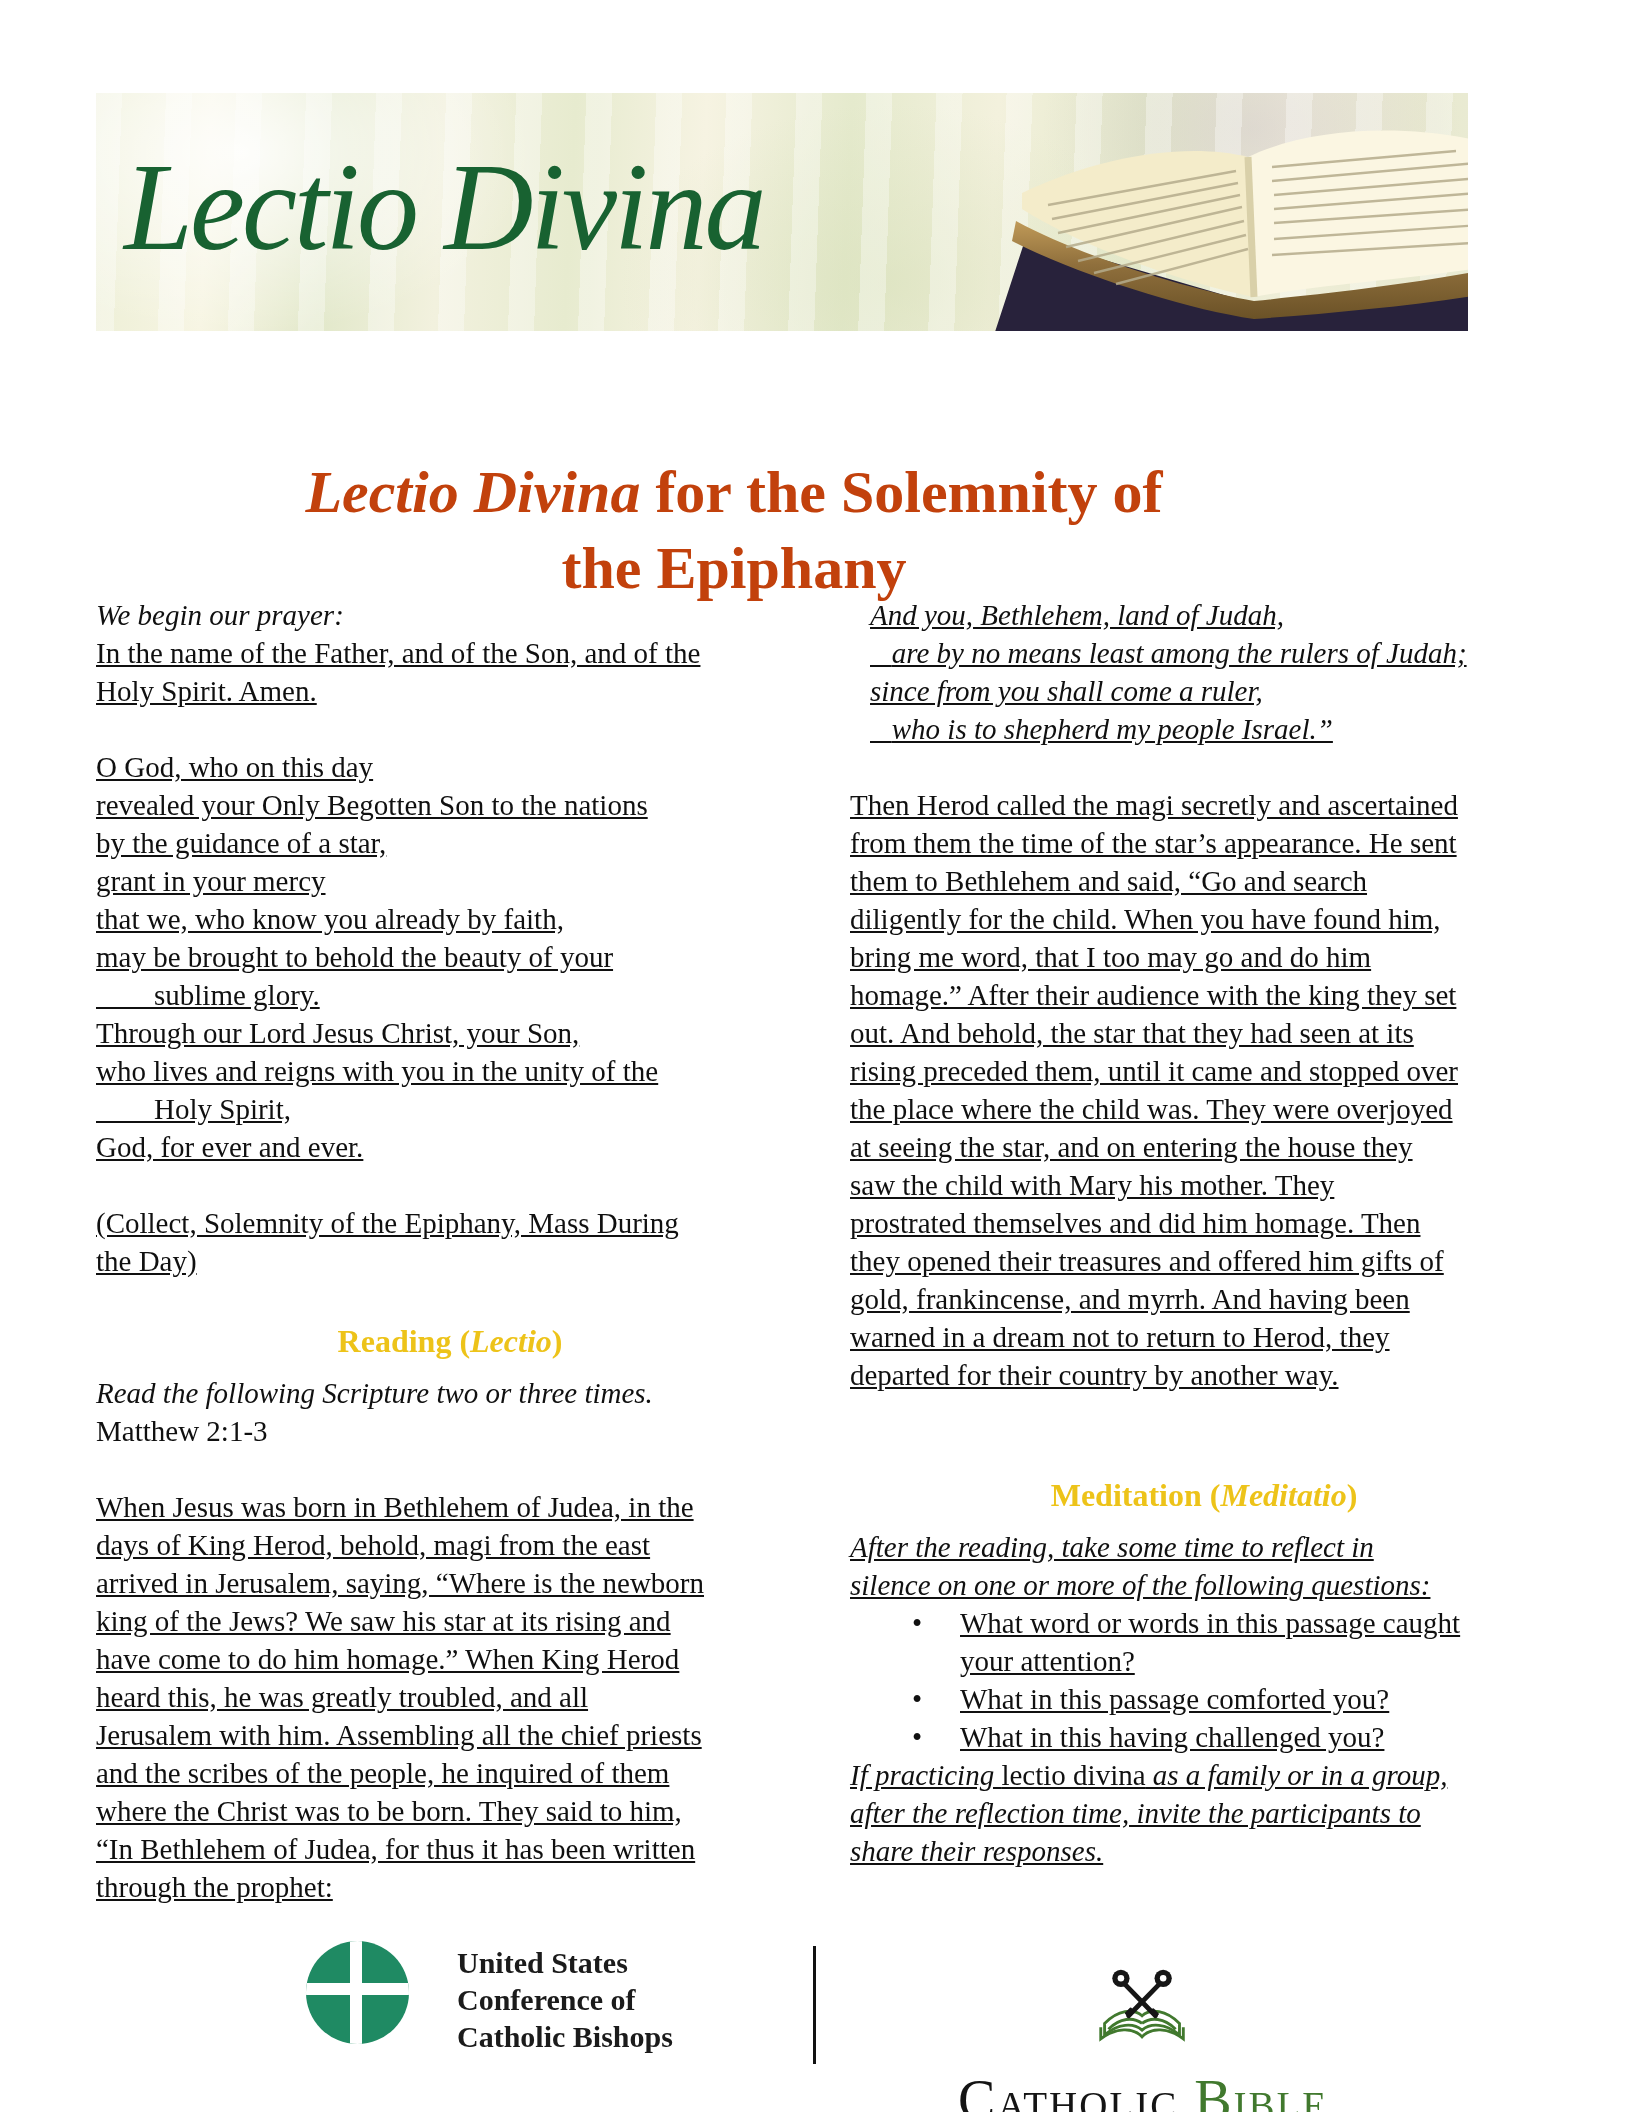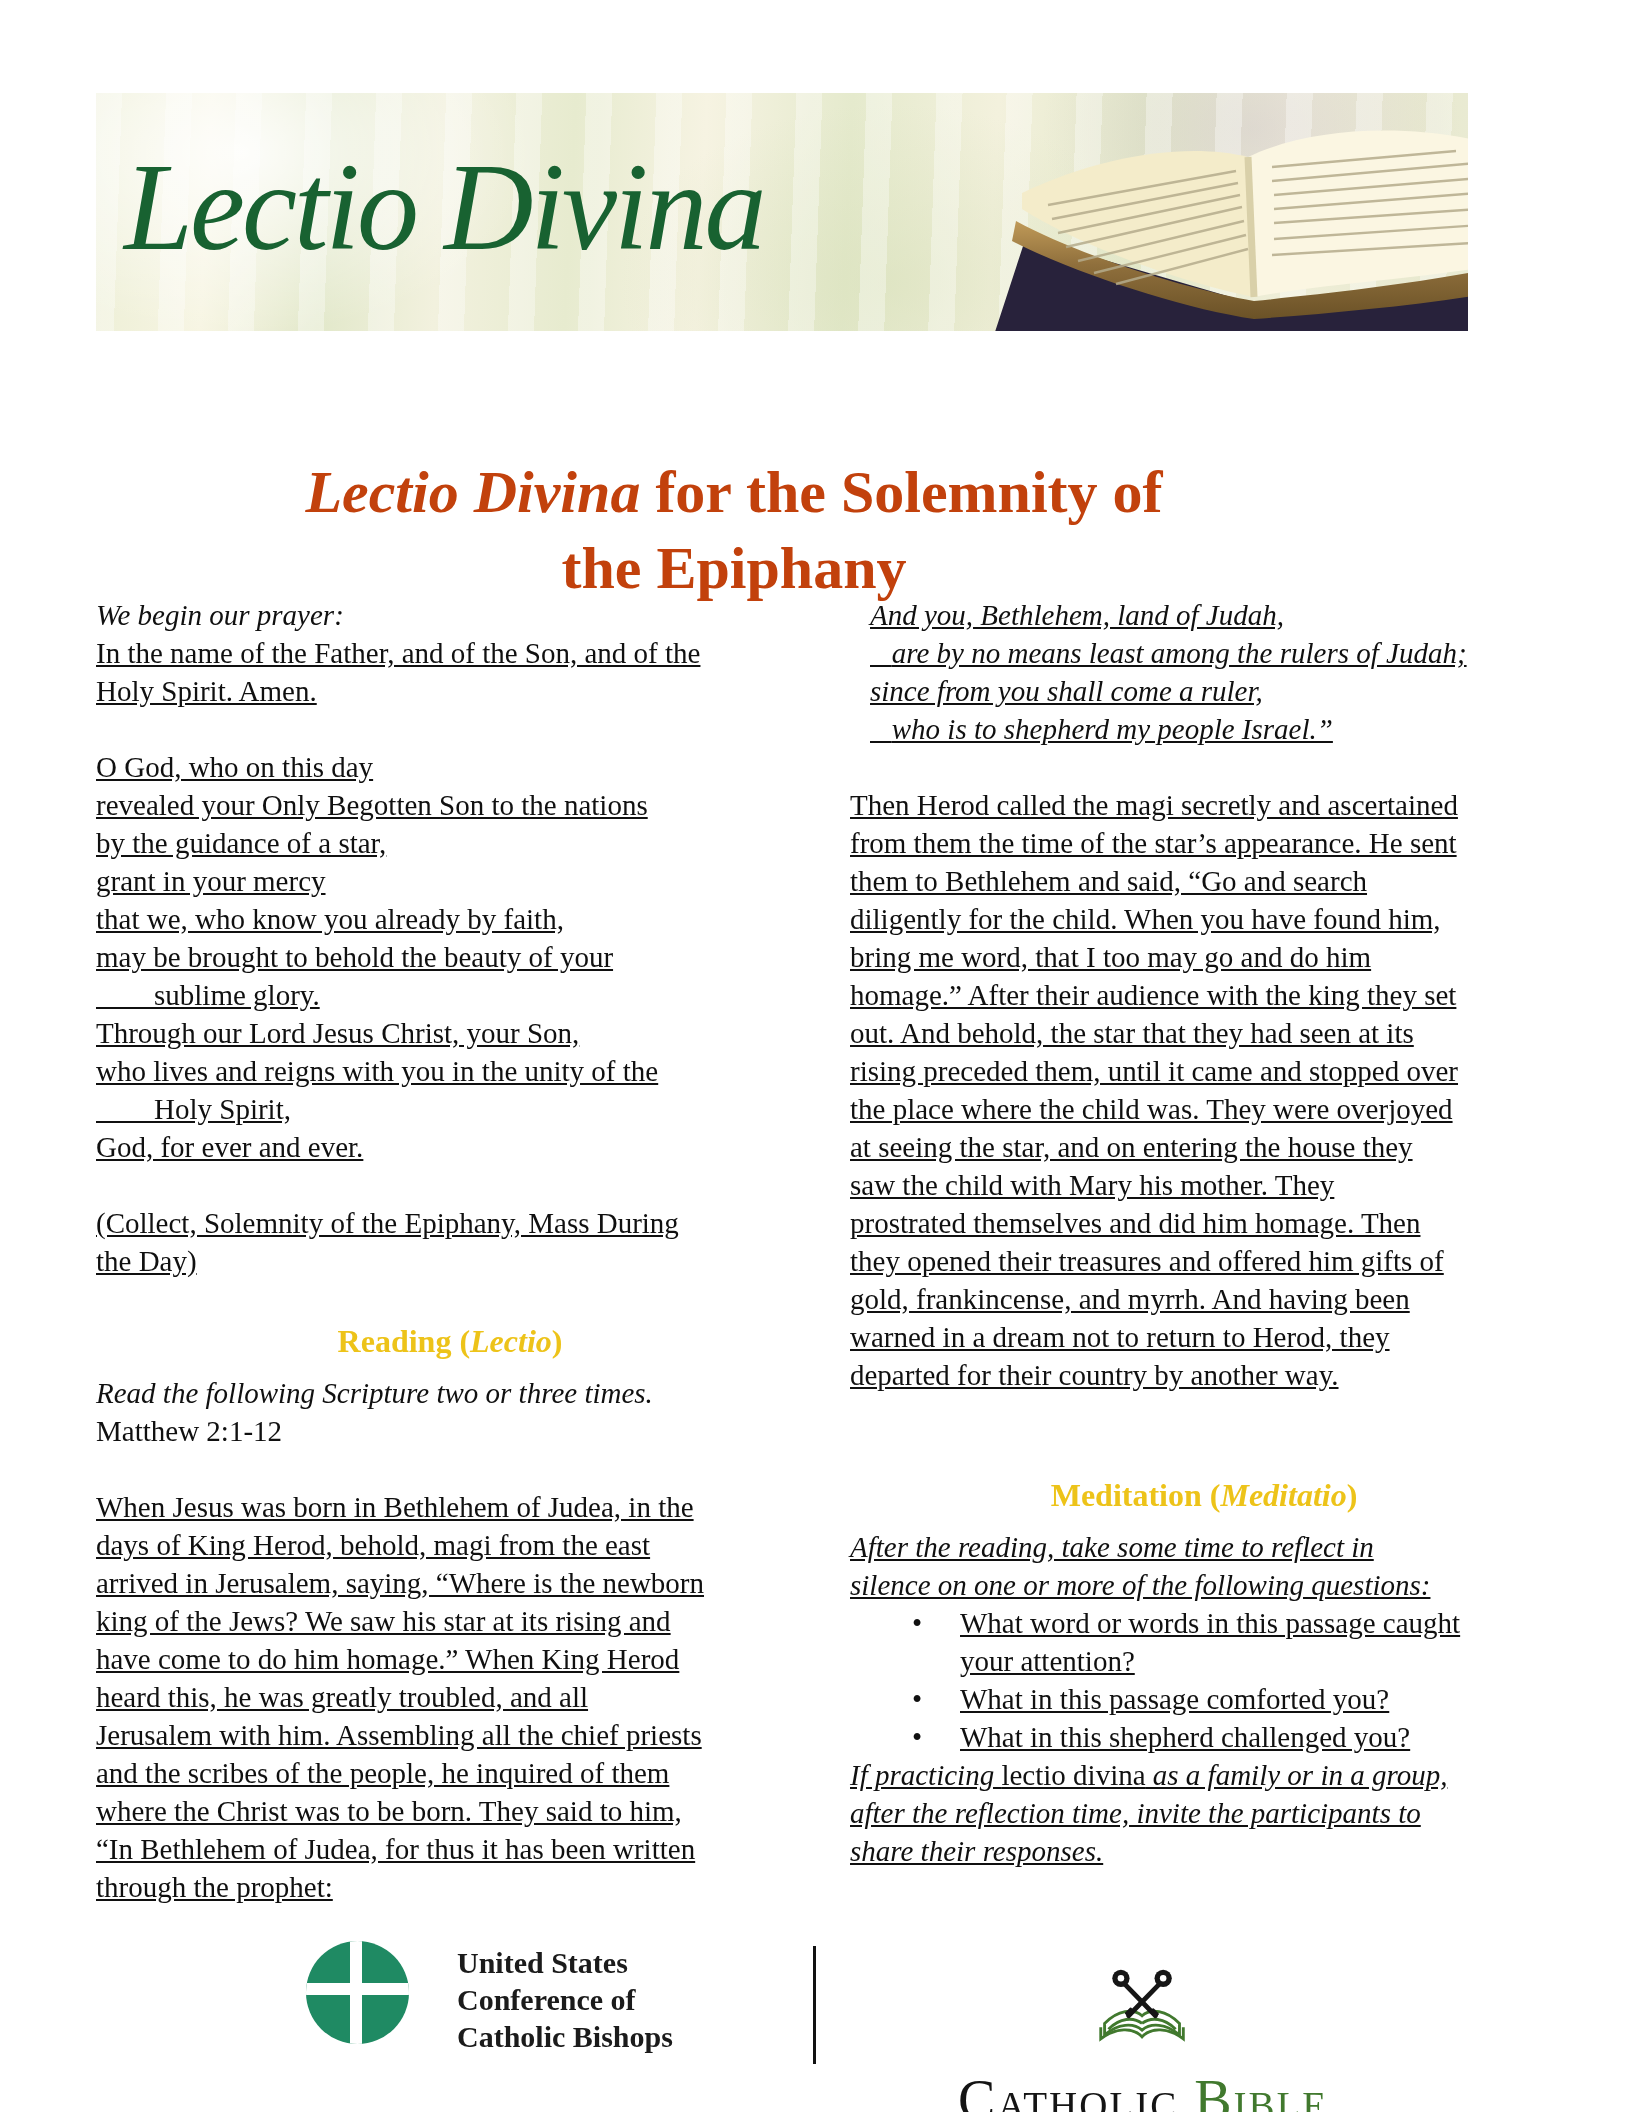--- a/index.html
+++ b/index.html
@@ -121,21 +121,21 @@
 Through our Lord Jesus Christ, your Son,
 who lives and reigns with you in the unity of the
         Holy Spirit,
 God, for ever and ever.</div>
       <div class="gap1"></div>
       <div class="prewrap">(Collect, Solemnity of the Epiphany, Mass During
 the Day)</div>
 
       <h2 class="gold-heading"><span>Reading (</span><em>Lectio</em><span>)</span></h2>
       <div class="italic">Read the following Scripture two or three times.</div>
-      <div>Matthew 2:1-12</div>
+      <div>Matthew 2:1-3</div>
       <div class="gap1"></div>
       <div class="prewrap">When Jesus was born in Bethlehem of Judea, in the
 days of King Herod, behold, magi from the east
 arrived in Jerusalem, saying, “Where is the newborn
 king of the Jews? We saw his star at its rising and
 have come to do him homage.” When King Herod
 heard this, he was greatly troubled, and all
 Jerusalem with him. Assembling all the chief priests
 and the scribes of the people, he inquired of them
 where the Christ was to be born. They said to him,
@@ -176,21 +176,21 @@
           <span class="bullet">•</span>
           <span class="qtext prewrap">What word or words in this passage caught
 your attention?</span>
         </li>
         <li>
           <span class="bullet">•</span>
           <span class="qtext prewrap">What in this passage comforted you?</span>
         </li>
         <li>
           <span class="bullet">•</span>
-          <span class="qtext prewrap">What in this shepherd challenged you?</span>
+          <span class="qtext prewrap">What in this having challenged you?</span>
         </li>
       </ul>
 
       <div class="prewrap italic"><span>If practicing </span><span class="upright underline">lectio divina</span><span> as a family or in a group,
 after the reflection time, invite the participants to
 share their responses.</span></div>
     </div>
   </div>
 
   <div class="usccb">

